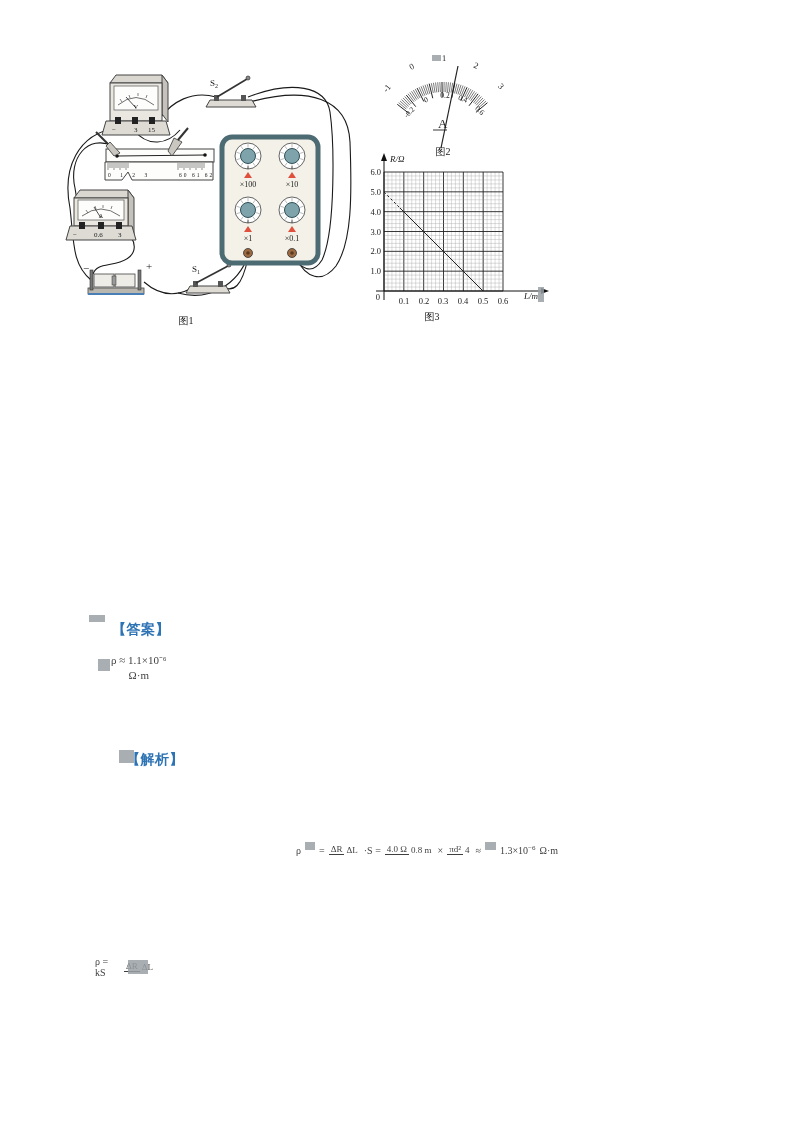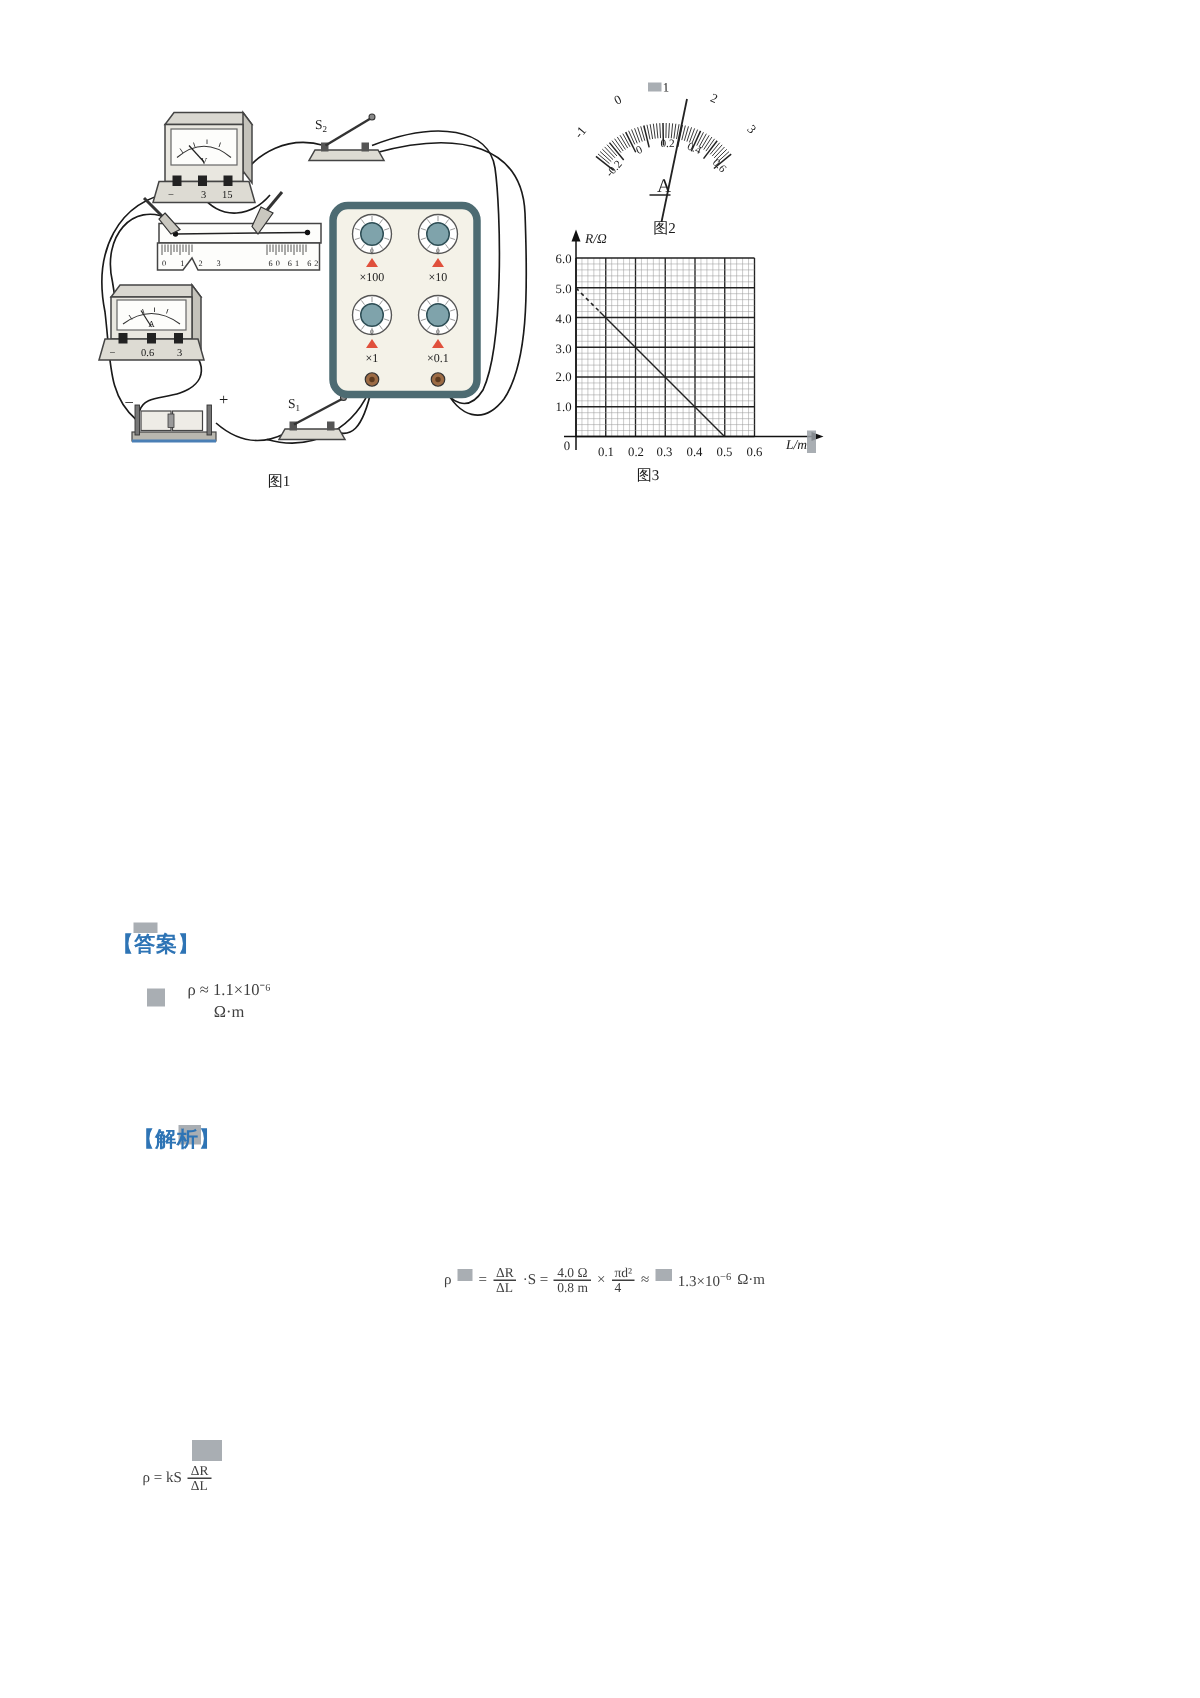--- a/index.html
+++ b/index.html
@@ -1,24 +1,24 @@
 <!DOCTYPE html>
 <html><head>
 <meta charset="utf-8">
 <style>
   html,body{margin:0;padding:0;background:#fff;}
   #page{position:relative;width:800px;height:1132px;background:#ffffff;overflow:hidden;
         font-family:"Liberation Serif", serif;color:#222;}
   svg text{font-family:"Liberation Serif", serif;fill:#1a1a1a;}
   .abs{position:absolute;}
-  .blue-label{color:#2E74B5;font-weight:bold;font-size:14px;font-family:"Liberation Sans", sans-serif;letter-spacing:0.5px;}
+  .blue-label{color:#2E74B5;font-weight:bold;font-size:14px;font-family:"Liberation Sans", sans-serif;letter-spacing:0.5px;margin-left:37px;}
   .tofu{position:absolute;background:#9aa0a6;opacity:0.85;}
   .mathtxt{color:#3f3f3f;font-size:11px;font-family:"Liberation Serif", serif;}
   .mathsmall{color:#3f3f3f;font-size:10px;font-family:"Liberation Serif", serif;}
-  .frac{display:inline-flex;flex-direction:column;align-items:flex-start;line-height:1.05;vertical-align:middle;font-size:9px;}
+  .frac{display:inline-flex;align-items:flex-end;line-height:1.05;vertical-align:middle;font-size:9px;}
   .frac .n{border-bottom:0.8px solid #3f3f3f;padding:0 2px;}
   .frac .d{padding:0 2px;}
   .formula-row{display:flex;align-items:center;gap:4px;}
   sup{font-size:7px;}
   .stack2{display:inline-flex;flex-direction:column;align-items:center;line-height:1.4;}
 </style>
 </head>
 <body>
 
 <div id="page">
@@ -409,21 +409,21 @@
       <text x="105" y="156">0.4</text>
       <text x="125" y="156">0.5</text>
       <text x="145" y="156">0.6</text>
     </g>
     <text x="74" y="172" font-size="10" text-anchor="middle">图3</text>
   </svg>
 
   <div class="tofu" style="left:89px;top:615px;width:16px;height:7px;"></div>
   <div class="abs blue-label" style="left:75px;top:621px;">【答案】</div>
 
-  <div class="abs" style="left:98px;top:653px;display:flex;align-items:flex-start;gap:15px;">
+  <div class="abs" style="left:98px;top:653px;display:flex;align-items:flex-start;gap:1px;">
     <span class="tofu" style="position:static;width:12px;height:12px;margin-top:6px;"></span>
     <span class="stack2 mathtxt">
       <span>ρ ≈ 1.1×10⁻⁶</span>
       <span>Ω·m</span>
     </span>
   </div>
 
   <div class="tofu" style="left:119px;top:750px;width:15px;height:13px;"></div>
   <div class="abs blue-label" style="left:89px;top:751px;">【解析】</div>
 
@@ -446,21 +446,21 @@
       <span class="d">4</span>
     </span>
     <span>≈</span>
     <span class="tofu" style="position:static;width:11px;height:8px;margin-top:-8px;"></span>
     <span><span>1.3×10</span><sup>−6</sup></span>
     <span>Ω·m</span>
   </div>
 
   <div class="abs" style="left:95px;top:956px;width:60px;">
     <span class="tofu" style="left:33px;top:4px;width:20px;height:14px;"></span>
-    <div class="formula-row mathsmall" style="margin-top:20px;">
+    <div class="formula-row mathsmall" style="">
       <span>ρ = kS</span>
       <span class="frac">
         <span class="n">ΔR</span>
         <span class="d">ΔL</span>
       </span>
     </div>
   </div>
 
   <div class="tofu" style="left:432px;top:55px;width:9px;height:6px;"></div>
   <div class="tofu" style="left:538px;top:287px;width:6px;height:15px;"></div>

